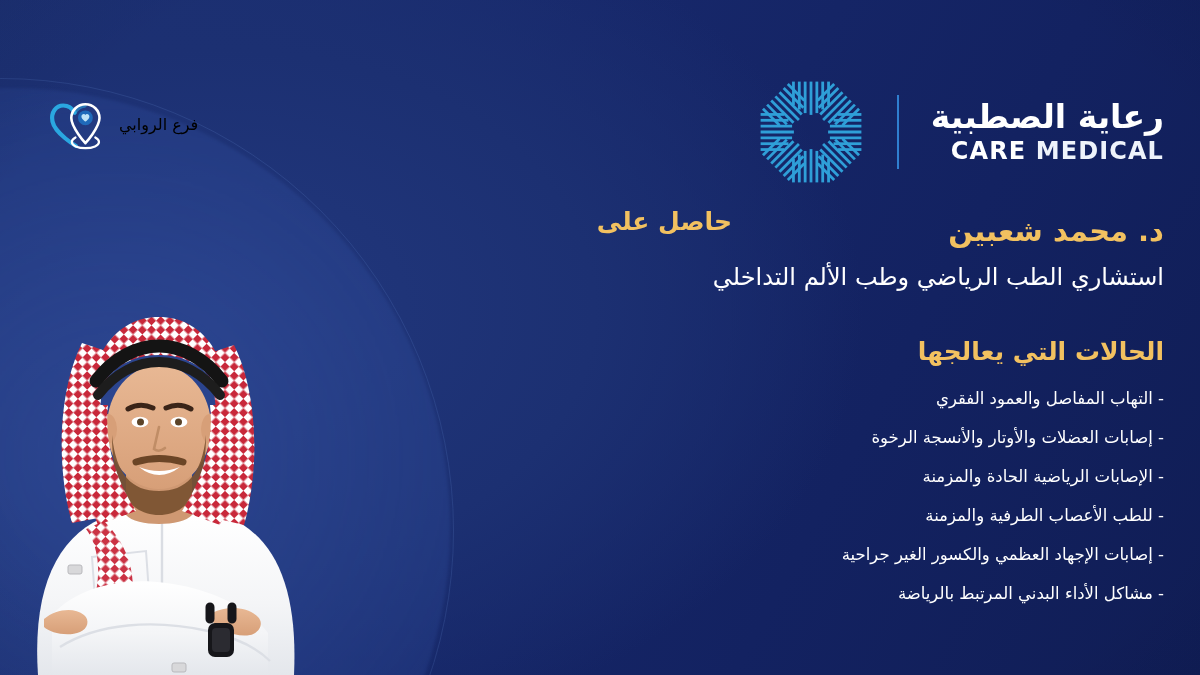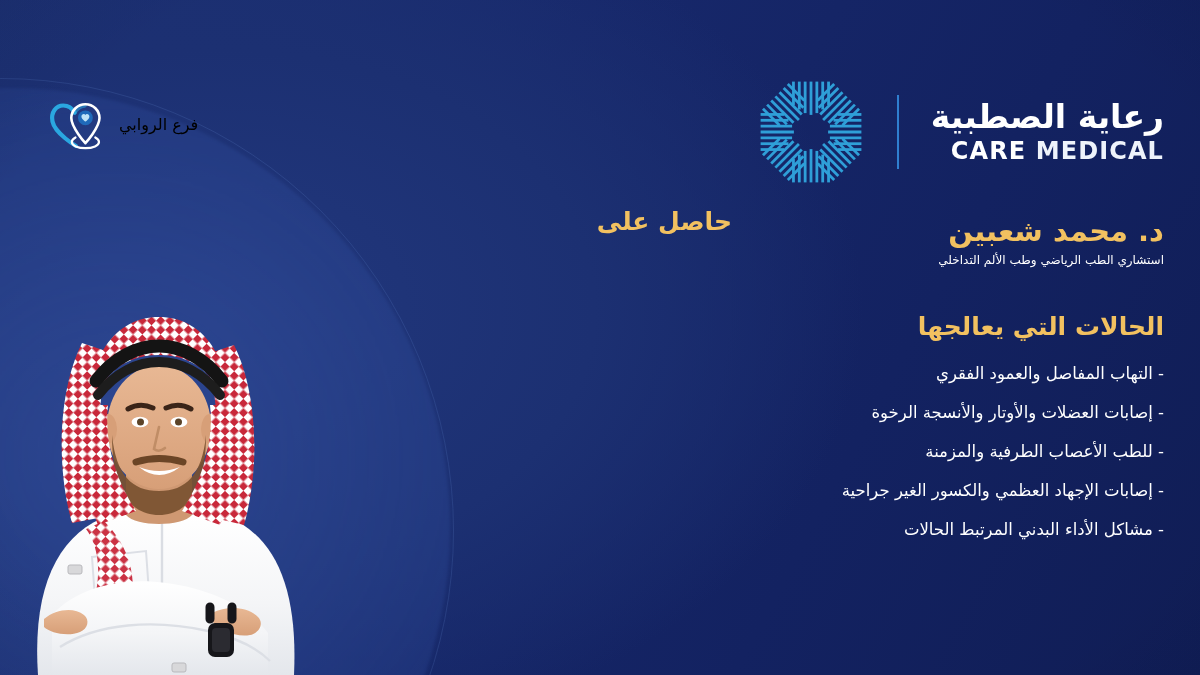--- a/index.html
+++ b/index.html
@@ -115,23 +115,23 @@
 
   .doc-name {
     color:#f2c160;
     font-size:29px;
     font-weight:700;
     line-height:1.22;
     letter-spacing:.2px;
     white-space:nowrap;
   }
   .doc-role {
-    margin-top:3px;
+    margin-top:12px;
     color:#ffffff;
-    font-size:12px;
+    font-size:24px;
     font-weight:400;
     line-height:1.35;
     white-space:nowrap;
   }
 
   .section-head {
     color:#f2c160;
     font-size:25px;
     font-weight:700;
     line-height:1.25;
@@ -300,23 +300,24 @@
   </div>
 
   <div class="col col-right">
     <div class="doc-name">د. محمد شعبين</div>
     <div class="doc-role">استشاري الطب الرياضي وطب الألم التداخلي</div>
 
     <div class="section-head">الحالات التي يعالجها</div>
     <ul class="bullets">
       <li>- التهاب المفاصل والعمود الفقري</li>
       <li>- إصابات العضلات والأوتار والأنسجة الرخوة</li>
+      <li>- الإصابات الرياضية الحادة والمزمنة</li>
       <li>- للطب الأعصاب الطرفية والمزمنة</li>
       <li>- إصابات الإجهاد العظمي والكسور الغير جراحية</li>
-      <li>- مشاكل الأداء البدني المرتبط الحالات</li>
+      <li>- مشاكل الأداء البدني المرتبط بالرياضة</li>
     </ul>
   </div>
 
   <div class="col col-mid">
     <div class="section-head">حاصل على</div>
   </div>
 
   <div class="vignette"></div>
 </div>
 

